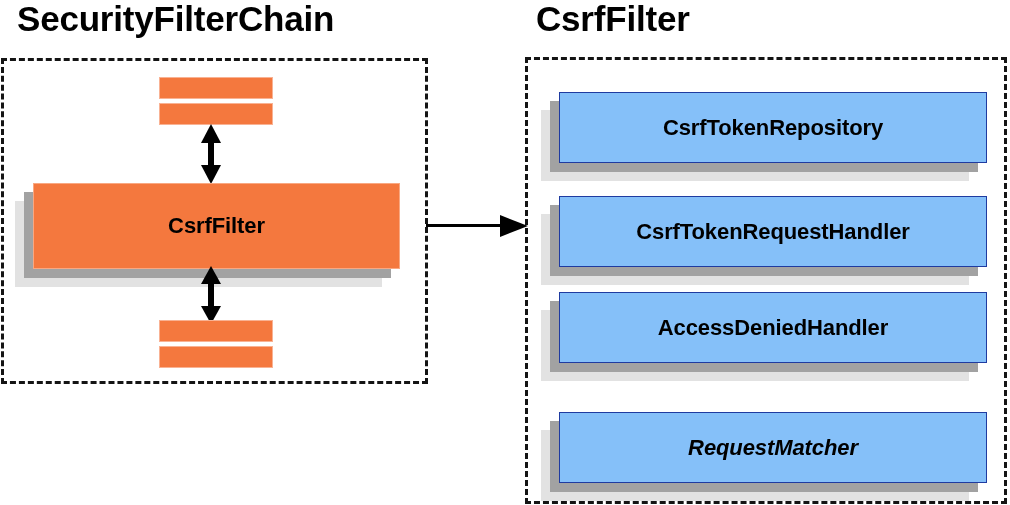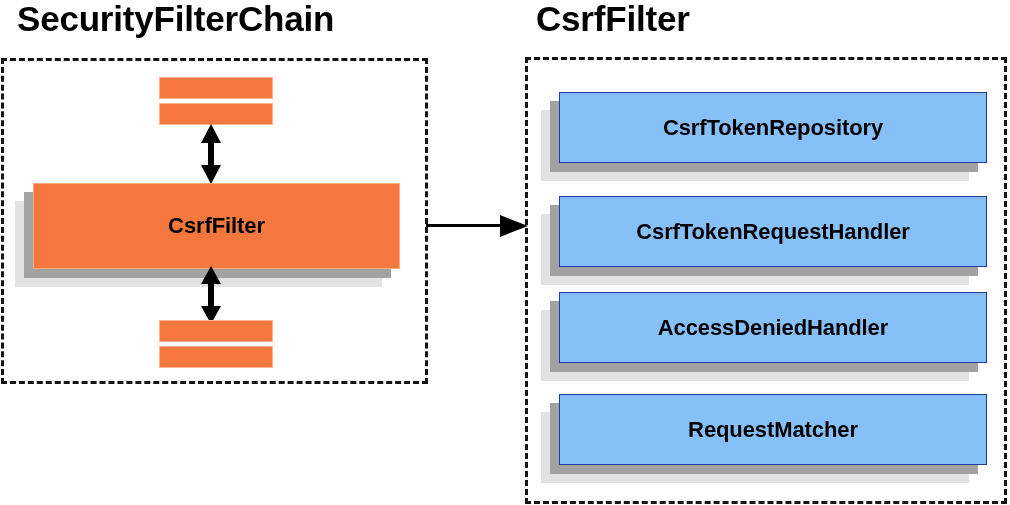--- a/index.html
+++ b/index.html
@@ -171,21 +171,21 @@
   </div>
 
   <div class="stack" style="left:541px; top:292px; width:446px; height:96px;">
     <div class="shadow-light" style="width:428px; height:71px;"></div>
     <div class="shadow-dark" style="width:428px; height:71px;"></div>
     <div class="face blue" style="width:428px; height:71px;">
       <span class="label">AccessDeniedHandler</span>
     </div>
   </div>
 
-  <div class="stack" style="left:541px; top:394px; width:446px; height:89px;">
+  <div class="stack" style="left:541px; top:412px; width:446px; height:89px;font-style:italic;">
     <div class="shadow-light" style="width:428px; height:71px;"></div>
     <div class="shadow-dark" style="width:428px; height:71px;"></div>
     <div class="face blue" style="width:428px; height:71px;">
       <span class="label">RequestMatcher</span>
     </div>
   </div>
 
 </div>
 
 </body></html>

